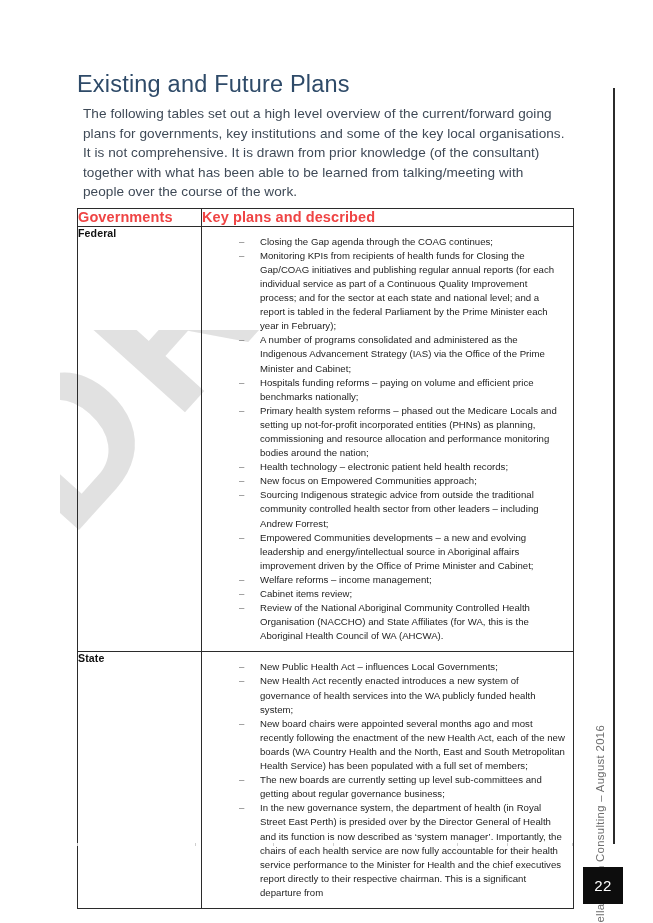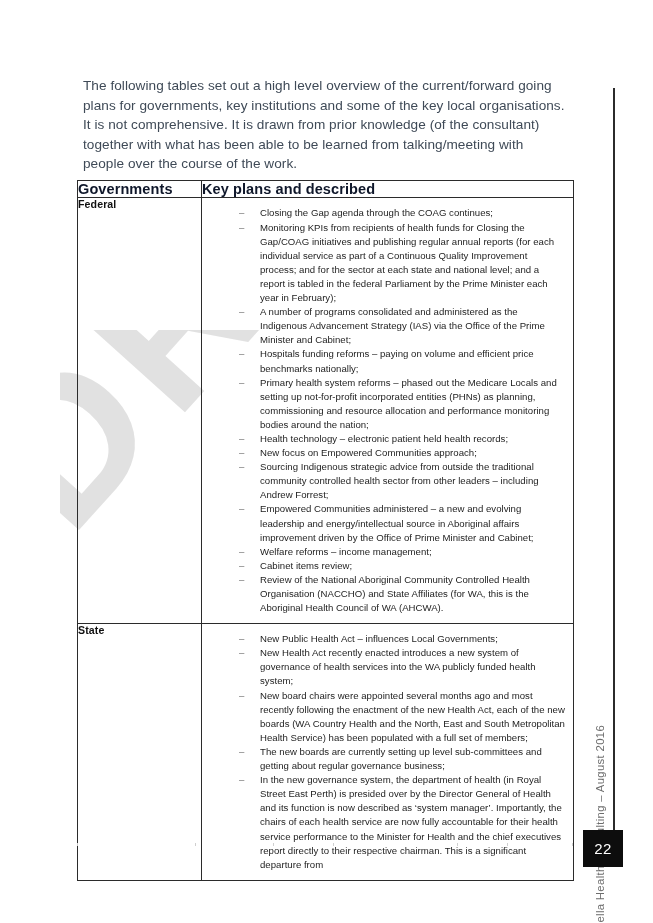--- a/index.html
+++ b/index.html
@@ -91,21 +91,21 @@
     padding: 0;
     background: transparent;
   }
 
   th.hdr {
     border-bottom-width: 2px;
     padding: 3px 6px 4px 7px;
     text-align: left;
     font-size: 14.5px;
     font-weight: 700;
-    color: #0f172a;
+    color: #ef4444;
     letter-spacing: .1px;
     line-height: 1.15;
   }
 
   td.rowlabel {
     padding: 4px 6px 6px 7px;
     font-size: 10.6px;
     font-weight: 700;
     color: #111111;
     letter-spacing: .1px;
@@ -166,21 +166,21 @@
     transform: rotate(-90deg);
     transform-origin: center center;
     font-size: 11.4px;
     color: #6d6d6d;
     letter-spacing: .3px;
   }
 
   .page-number-box {
     position: absolute;
     left: 583px;
-    top: 830px;
+    top: 867px;
     width: 40px;
     height: 37px;
     background: #0d0d0d;
     z-index: 4;
     display: flex;
     align-items: center;
     justify-content: center;
   }
   .page-number-box span {
     color: #ffffff;
@@ -210,20 +210,21 @@
 <body>
 
 <div class="page">
 
   <svg class="watermark" viewBox="0 0 520 260" xmlns="http://www.w3.org/2000/svg">
     <text class="watermark-text" x="10" y="210" transform="rotate(-48 10 210)">DRAFT</text>
   </svg>
 
   <div class="content">
 
+    <h1 class="page-title">Existing and Future Plans</h1>
 
     <p class="intro">The following tables set out a high level overview of the current/forward going plans for governments, key institutions and some of the key local organisations. It is not comprehensive. It is drawn from prior knowledge (of the consultant) together with what has been able to be learned from talking/meeting with people over the course of the work.</p>
 
 
     <table class="gov-table">
       <colgroup>
           <col class="c1">
           <col class="c2">
         </colgroup>
       <thead>
@@ -238,21 +239,21 @@
           <td class="bullets">
             <ul class="dashlist">
               <li>Closing the Gap agenda through the COAG continues;</li>
               <li>Monitoring KPIs from recipients of health funds for Closing the Gap/COAG initiatives and publishing regular annual reports (for each individual service as part of a Continuous Quality Improvement process; and for the sector at each state and national level; and a report is tabled in the federal Parliament by the Prime Minister each year in February);</li>
               <li>A number of programs consolidated and administered as the Indigenous Advancement Strategy (IAS) via the Office of the Prime Minister and Cabinet;</li>
               <li>Hospitals funding reforms – paying on volume and efficient price benchmarks nationally;</li>
               <li>Primary health system reforms – phased out the Medicare Locals and setting up not-for-profit incorporated entities (PHNs) as planning, commissioning and resource allocation and performance monitoring bodies around the nation;</li>
               <li>Health technology – electronic patient held health records;</li>
               <li>New focus on Empowered Communities approach;</li>
               <li>Sourcing Indigenous strategic advice from outside the traditional community controlled health sector from other leaders – including Andrew Forrest;</li>
-              <li>Empowered Communities administered – a new and evolving leadership and energy/intellectual source in Aboriginal affairs improvement driven by the Office of Prime Minister and Cabinet;</li>
+              <li>Empowered Communities developments – a new and evolving leadership and energy/intellectual source in Aboriginal affairs improvement driven by the Office of Prime Minister and Cabinet;</li>
               <li>Welfare reforms – income management;</li>
               <li>Cabinet items review;</li>
               <li>Review of the National Aboriginal Community Controlled Health Organisation (NACCHO) and State Affiliates (for WA, this is the Aboriginal Health Council of WA (AHCWA).</li>
             </ul>
           </td>
         </tr>
         <tr>
           <td class="rowlabel">State</td>
           <td class="bullets">
             <ul class="dashlist">

